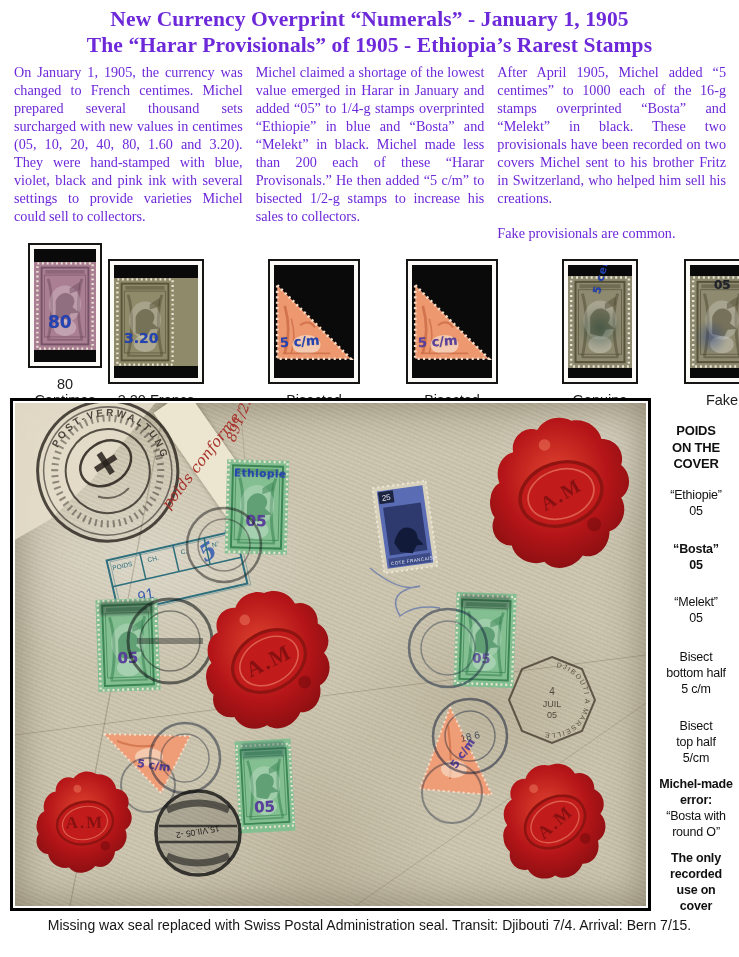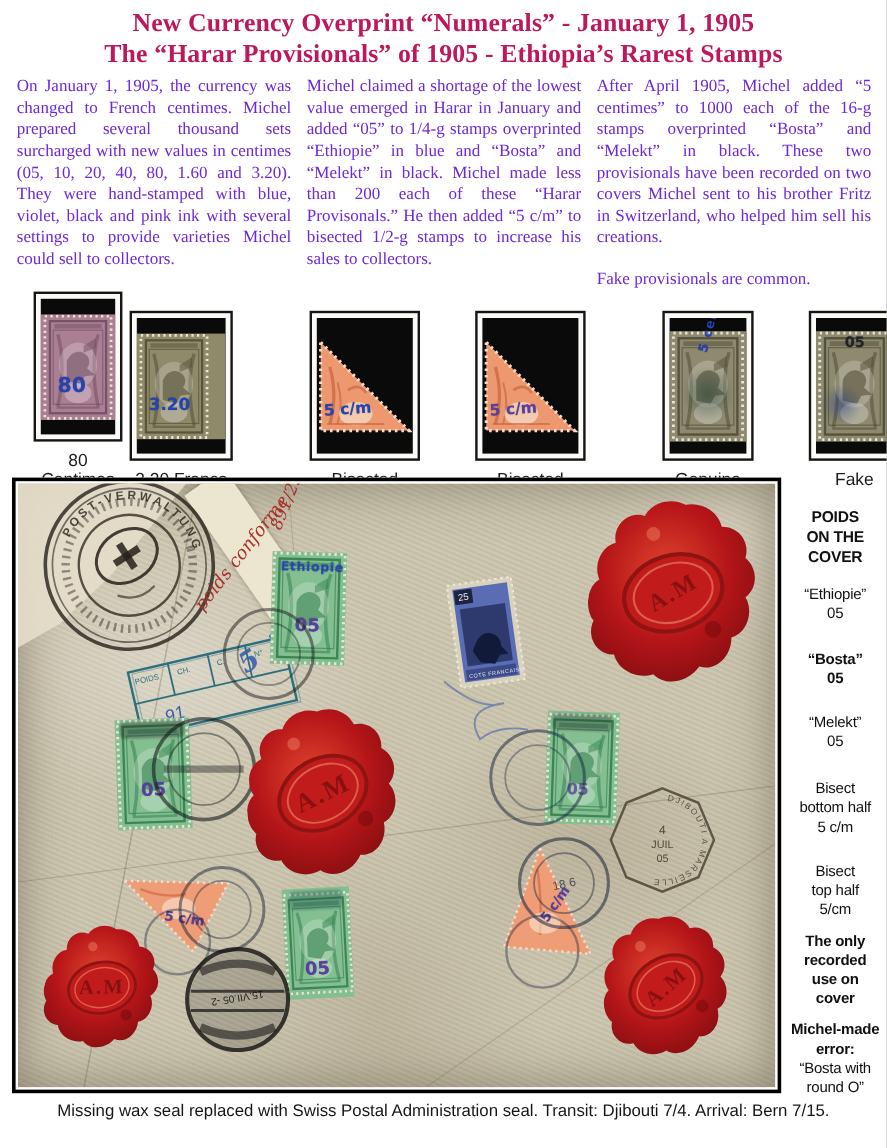--- a/index.html
+++ b/index.html
@@ -1,20 +1,20 @@
 <!DOCTYPE html>
 <html><head>
 <meta charset="utf-8">
 <style>
   html,body{margin:0;padding:0;background:#888;}
   .page{position:relative;width:739px;height:957px;background:#ffffff;margin:0 auto;overflow:hidden;
         font-family:"Liberation Serif",serif;color:#111;}
   
   .title{position:absolute;top:6px;left:0;right:0;text-align:center;font-weight:bold;
-         font-size:21.5px;line-height:1.22;letter-spacing:.1px;color:#be185d;}
+         font-size:21.5px;line-height:1.22;letter-spacing:.1px;color:#6d28d9;}
   
   .cols{position:absolute;top:63px;left:14px;width:712px;display:flex;gap:13px;}
   .col{flex:1;font-size:14.2px;line-height:1.27;text-align:justify;color:#6d28d9;}
   .col p{margin:0;}
   .col p + p{margin-top:17px;}
   
   .stamprow{position:absolute;top:243px;left:28px;width:704px;display:flex;align-items:flex-start;}
   .exhibit{width:106px;}
   .exhibit + .exhibit{margin-left:6px;}
   .exhibit.gap{margin-left:24px;}
@@ -143,21 +143,21 @@
           <span class="ovp blue" style="left:14px;top:50px;font-size:17px">80</span>
         </div>
       </div>
         </div>
       <figcaption class="ex-caption">80 Centimes</figcaption>
     </figure>
 
     <figure class="exhibit">
       <div class="mount">
           <div class="mat">
-        <div class="stampbase" style="width:74px;height:88px;background:#8f8a6a">
+        <div class="stampbase" style="width:84px;height:88px;background:#8f8a6a">
           <svg class="stamp-art" viewBox="0 0 62 94" width="62" height="88" style="color:#4f4a30">
                 <use href="#sym-lion"></use>
               </svg>
           <span class="ovp blue" style="left:10px;top:52px;font-size:14px">3.20</span>
         </div>
       </div>
         </div>
       <figcaption class="ex-caption">3.20 Francs</figcaption>
     </figure>
 
@@ -444,30 +444,30 @@
       <div>Bisect</div>
       <div>bottom half</div>
       <div>5 c/m</div>
     </div>
     <div class="sb-e m21">
       <div>Bisect</div>
       <div>top half</div>
       <div>5/cm</div>
     </div>
     <div class="sb-e m10">
+      <div class="sb-b">Michel-made</div>
+      <div class="sb-b">error:</div>
+      <div>“Bosta with</div>
+      <div>round O”</div>
+    </div>
+    <div class="sb-e m10">
       <div class="sb-b">The only</div>
       <div class="sb-b">recorded</div>
       <div class="sb-b">use on</div>
       <div class="sb-b">cover</div>
     </div>
-    <div class="sb-e m10">
-      <div class="sb-b">Michel-made</div>
-      <div class="sb-b">error:</div>
-      <div>“Bosta with</div>
-      <div>round O”</div>
-    </div>
   </div>
 
   <div class="caption">
     <div>Missing wax seal replaced with Swiss Postal Administration seal.  Transit: Djibouti 7/4. Arrival: Bern 7/15.</div>
   </div>
 
 </div>
 
 </body></html>

